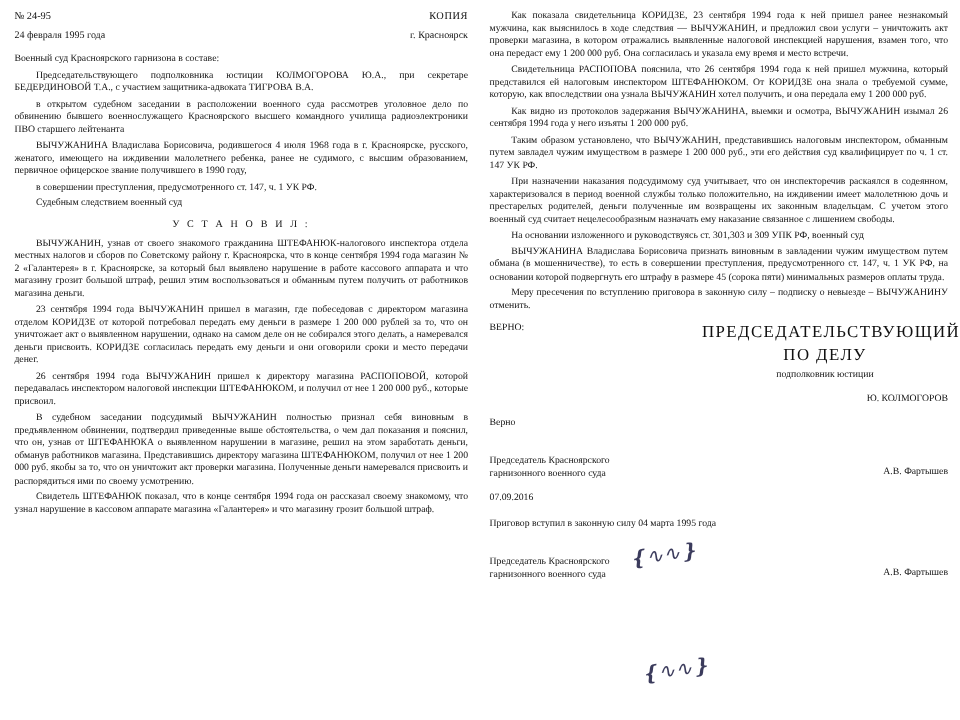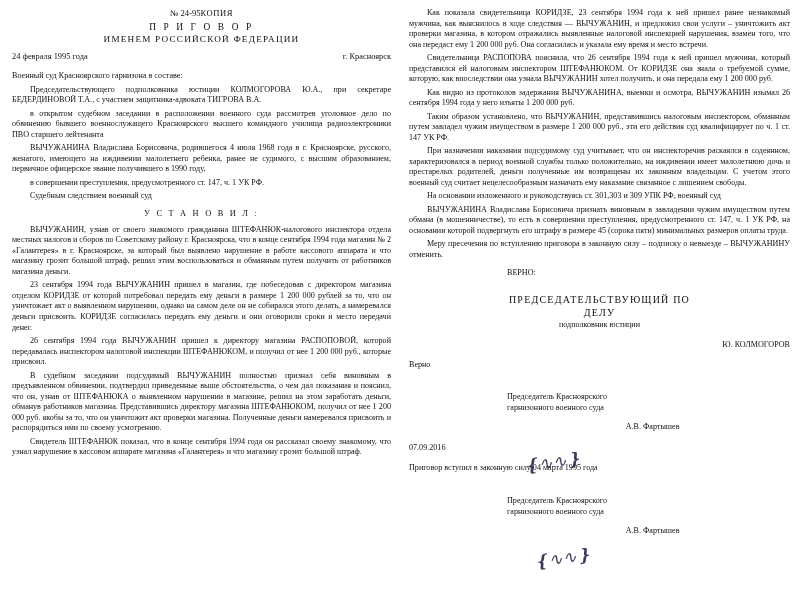--- a/index.html
+++ b/index.html
@@ -31,21 +31,21 @@
     width: 374px;
     font-size: 8.1px;
     line-height: 1.30;
     text-align: justify;
   }
   .col.left { width: 380px; }
   .col.right { width: 382px; }
 
   .hdr-row {
     display: flex;
-    justify-content: center;
+    justify-content: space-between;
     align-items: flex-start;
     font-size: 8.4px;
   }
   .docnum { font-size: 8.6px; }
   .copy { font-size: 8.6px; letter-spacing: .5px; }
 
   .title-block {
     text-align: center;
     margin-top: 2px;
     margin-bottom: 6px;
@@ -78,33 +78,32 @@
     letter-spacing: 1.6px;
     margin: 7px 0 5px 0;
     font-size: 8.4px;
   }
   .centerhead.wide { letter-spacing: 2.2px; }
 
   .sign-block { margin-top: 8px; font-size: 8.1px; }
   .sign-row {
     display: flex;
     justify-content: space-between;
-    align-items: center;
-    flex-direction: column;
+    align-items: flex-start;
   }
   .sign-left { width: 185px; text-indent: 0; }
   .sign-right { width: 160px; text-align: left; text-indent: 0; }
   .verno { text-indent: 0; margin-top: 9px; }
   .right-name { text-align: right; text-indent: 0; }
   .presiding {
     text-align: center;
     letter-spacing: 1.2px;
     text-indent: 0;
-    font-size: 10px;
-    margin-top: 14px;
+    font-size: 14px;
+    margin-top: 1px;
   }
   .presiding-sub {
     text-align: center;
     text-indent: 0;
     font-size: 8.1px;
     margin-top: 1px;
   }
   .scribble {
     position: absolute;
     font-family: "Liberation Serif", serif;
@@ -124,24 +123,20 @@
 <div class="page">
   <div class="cols">
 
     <div class="col left">
 
       <div class="hdr-row">
         <div class="docnum">№ 24-95</div>
         <div class="copy">КОПИЯ</div>
       </div>
 
-      <div class="title-block">
-        <div class="title-main">П Р И Г О В О Р</div>
-        <div class="title-sub">ИМЕНЕМ РОССИЙСКОЙ ФЕДЕРАЦИИ</div>
-      </div>
 
       <div class="date-city">
         <div>24 февраля 1995 года</div>
         <div>г. Красноярск</div>
       </div>
 
       <p class="noind">Военный суд Красноярского гарнизона в составе:</p>
       <p>Председательствующего подполковника юстиции КОЛМОГОРОВА Ю.А., при секретаре БЕДЕРДИНОВОЙ Т.А., с участием защитника-адвоката ТИГРОВА В.А.</p>
       <p>в открытом судебном заседании в расположении военного суда рассмотрев уголовное дело по обвинению бывшего военнослужащего Красноярского высшего командного училища радиоэлектроники ПВО старшего лейтенанта</p>
       <p>ВЫЧУЖАНИНА Владислава Борисовича, родившегося 4 июля 1968 года в г. Красноярске, русского, женатого, имеющего на иждивении малолетнего ребенка, ранее не судимого, с высшим образованием, первичное офицерское звание получившего в 1990 году,</p>

